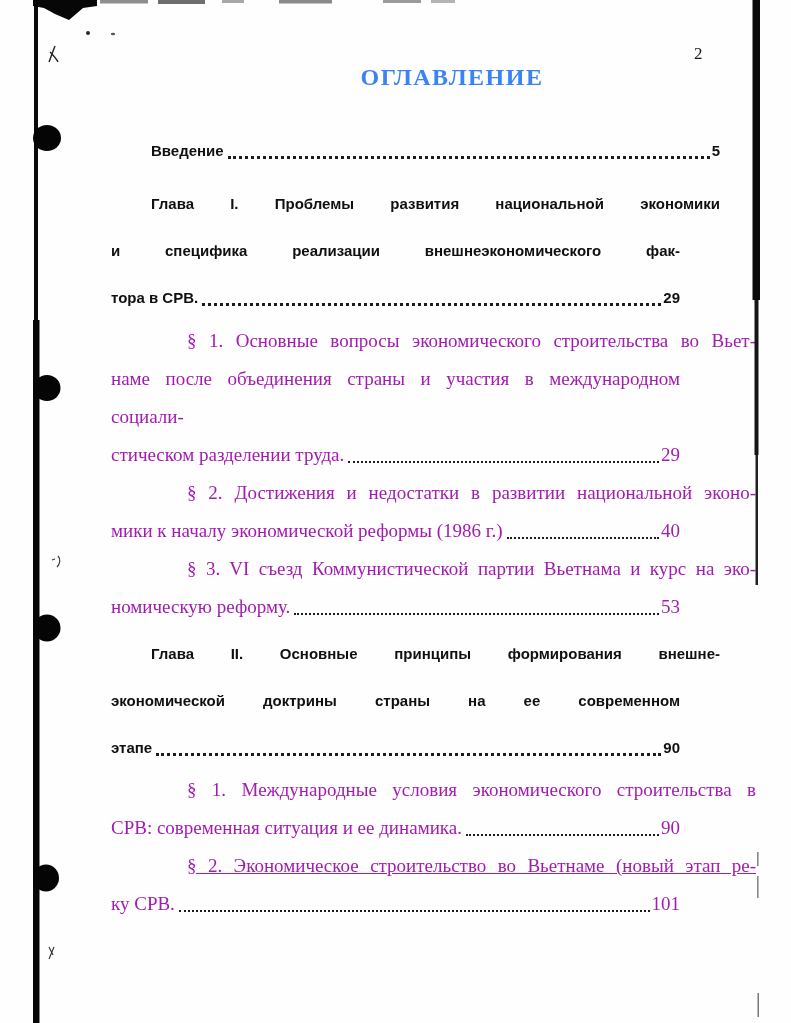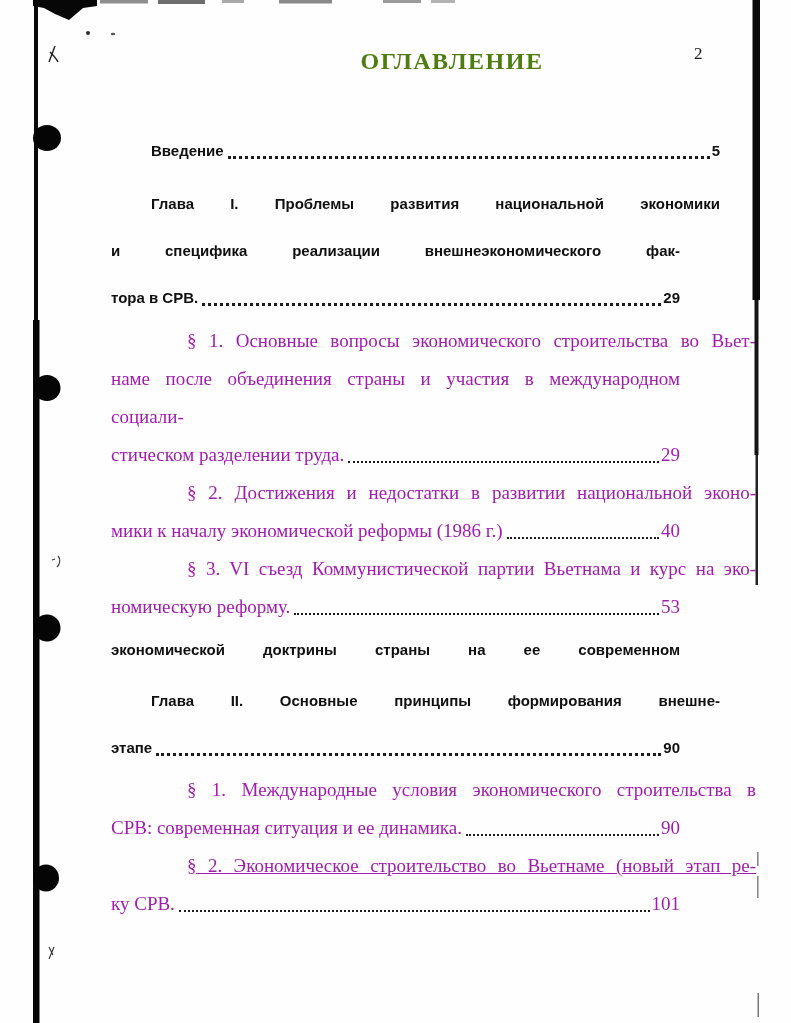--- a/index.html
+++ b/index.html
@@ -12,25 +12,25 @@
   }
   #sheet{position:absolute;inset:0;background:#fefefe;}
   
   #pagenum{
     position:absolute;left:694px;top:44px;
     font-family:"Liberation Serif", serif;
     font-size:17px;color:#1a1a1a;
   }
   
   #doc-title{
-    position:absolute;left:452px;top:48px;
+    position:absolute;left:452px;top:64px;
     transform:translateX(-50%);
     font-family:"Liberation Serif", serif;
     font-weight:bold;font-size:24px;letter-spacing:1.5px;
-    color:#4d7c0f;white-space:nowrap;
+    color:#3b82f6;white-space:nowrap;
   }
   
   #toc{
     position:absolute;left:111px;top:127px;width:569px;
     color:#141414;
   }
   .line{width:100%;}
   .chapter{
     font-family:"Liberation Sans", sans-serif;
     font-weight:bold;font-size:15px;line-height:47px;
@@ -87,22 +87,22 @@
         <span class="lt">мики к началу экономической реформы (1986 г.)</span>
         <span class="dots"></span>
         <span class="pg">40</span>
       </div>
       <div class="line body just" style="padding-left: 76px;">§ 3. VI съезд Коммунистической партии Вьетнама и курс на эко-</div>
       <div class="line body leader">
         <span class="lt">номическую реформу.</span>
         <span class="dots"></span>
         <span class="pg">53</span>
       </div>
+      <div class="line chapter just" style="margin-top: 4px; padding-left: 40px;">Глава II. Основные принципы формирования внешне-</div>
       <div class="line chapter just">экономической доктрины страны на ее современном</div>
-      <div class="line chapter just" style="margin-top: 4px; padding-left: 40px;">Глава II. Основные принципы формирования внешне-</div>
       <div class="line chapter leader">
         <span class="lt">этапе</span>
         <span class="dots"></span>
         <span class="pg">90</span>
       </div>
       <div class="line body just" style="padding-left: 76px;">§ 1. Международные условия экономического строительства в</div>
       <div class="line body leader">
         <span class="lt">СРВ: современная ситуация и ее динамика.</span>
         <span class="dots"></span>
         <span class="pg">90</span>

